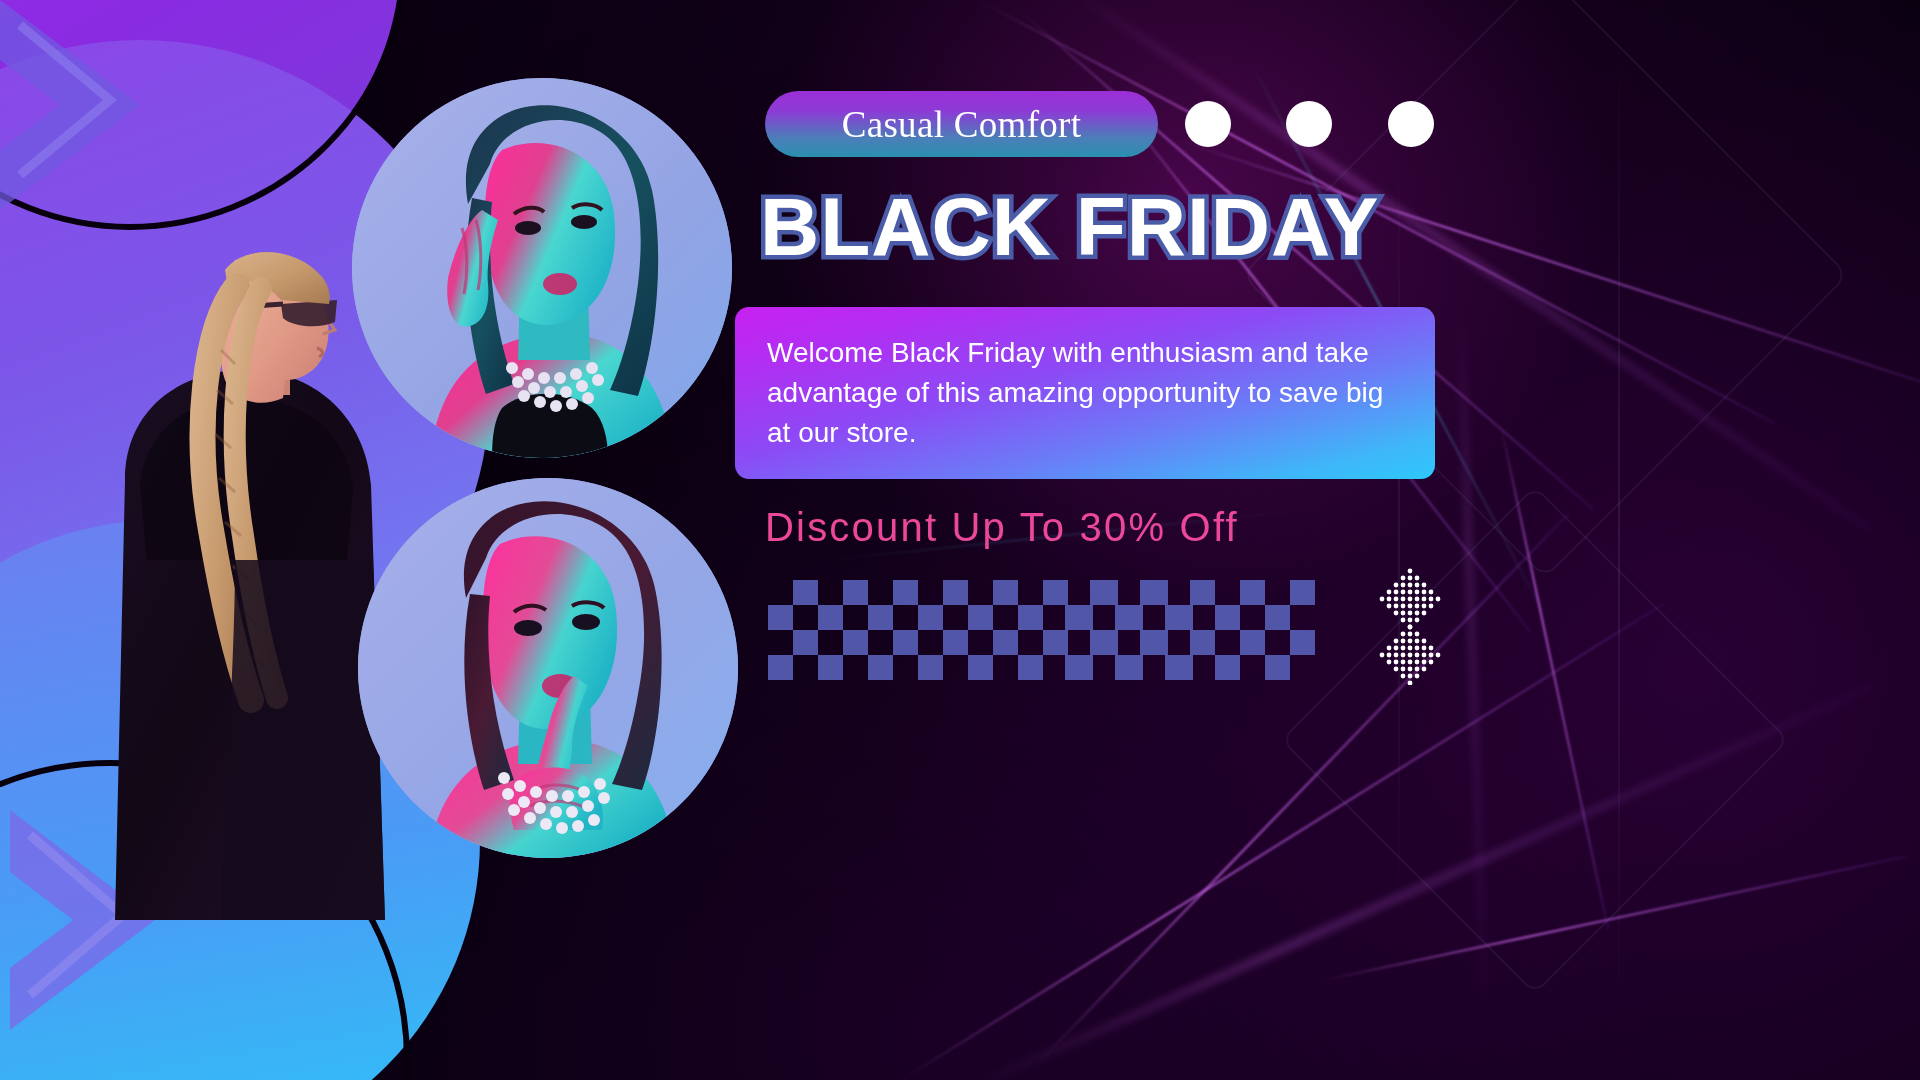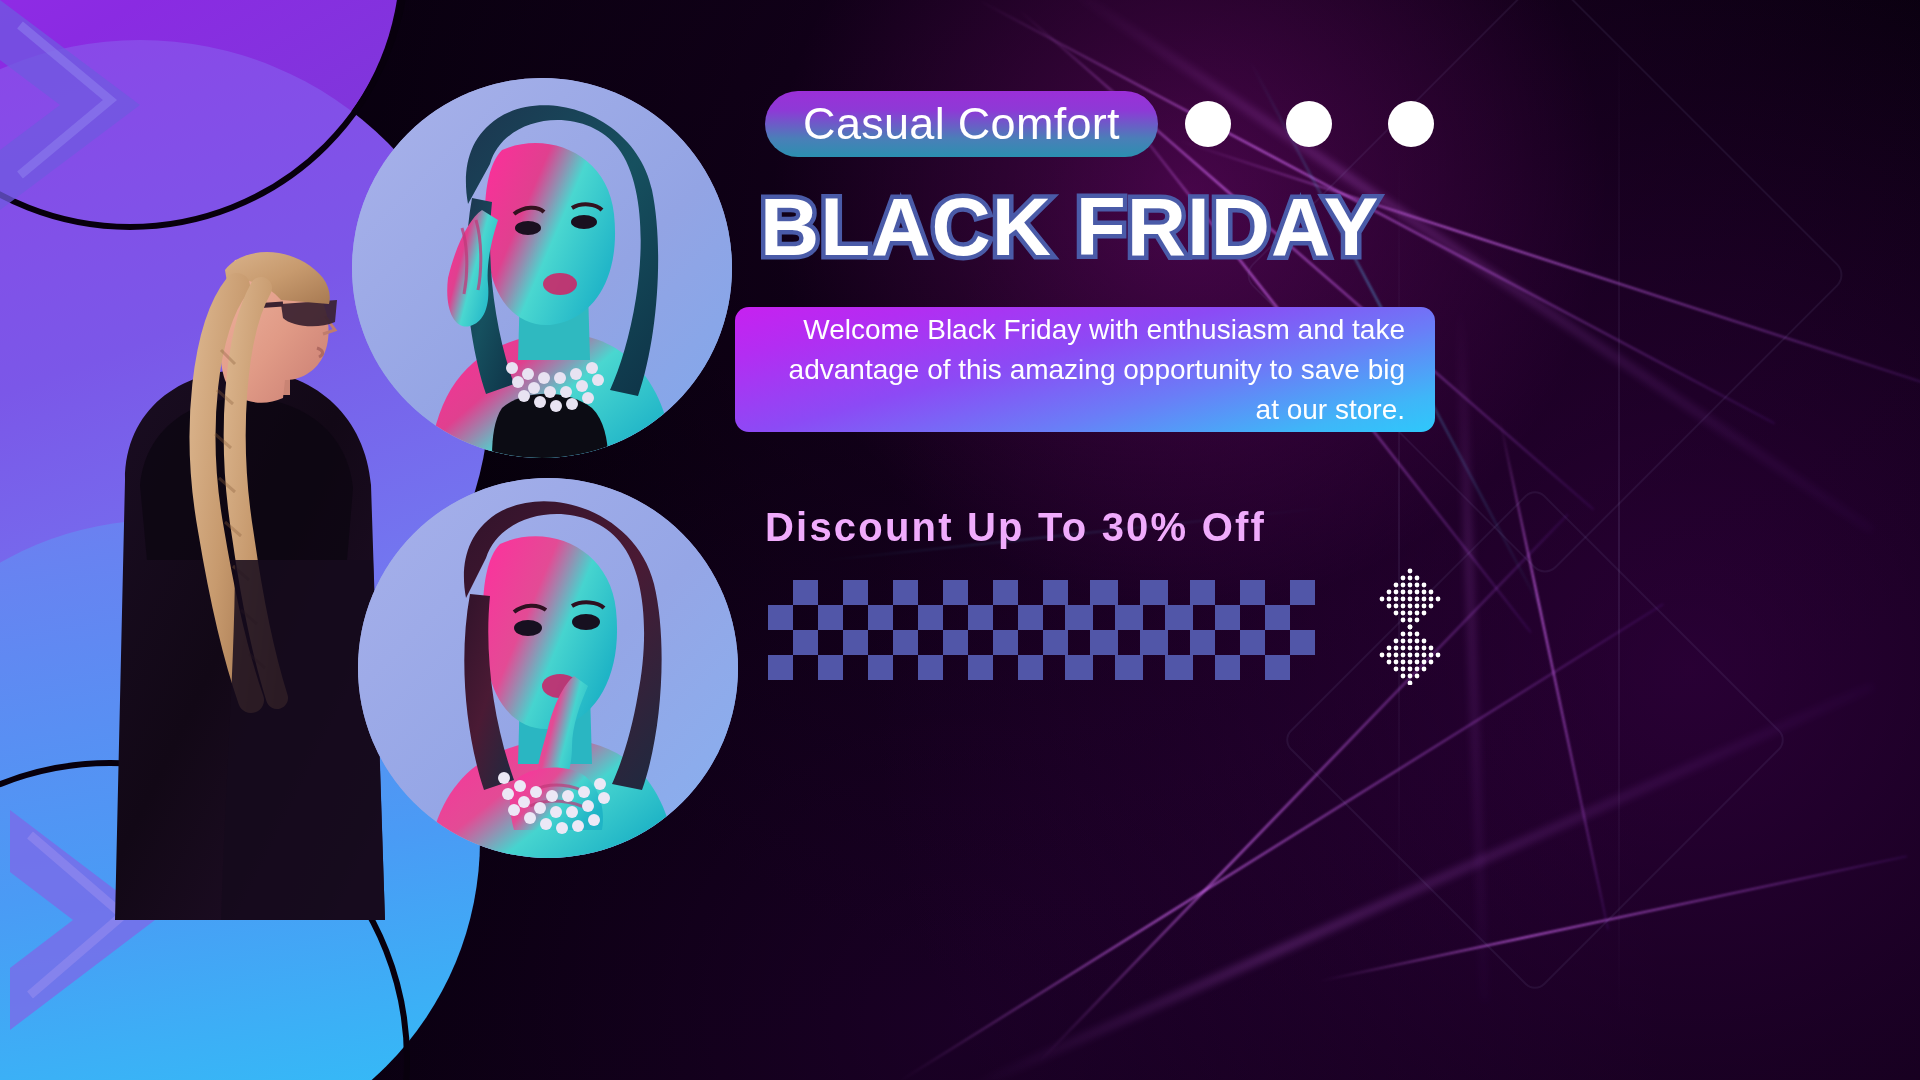--- a/index.html
+++ b/index.html
@@ -95,57 +95,57 @@
   
   .content{ position:absolute; left:760px; top:0; width:1160px; height:1080px; }
 
   .badge{
     position:absolute; left:5px; top:91px; width:393px; height:66px;
     border-radius:33px;
     background:linear-gradient(180deg,#9b2fd8 0%,#8d3ad6 30%,#4a7fb8 72%,#2b8fb0 100%);
     display:flex; align-items:center; justify-content:center;
   }
   .badge span{
-    color:#ffffff; font-size:45px; letter-spacing:.3px;
-    font-family:Liberation Sans, sans-serif;
+    color:#ffffff; font-size:37px; letter-spacing:.3px;
+    font-family:Liberation Serif, serif;
   }
 
   .dots{ position:absolute; left:425px; top:101px; width:265px; height:46px; }
   .dot{
     position:absolute; top:0; width:46px; height:46px;
     border-radius:50%; background:#ffffff;
   }
   .dot.d1{ left:0; } .dot.d2{ left:101px; } .dot.d3{ left:203px; }
 
   .headline{
     position:absolute; left:0px; top:184px; width:1160px; height:86px;
     font-size:82px; font-weight:bold; color:#ffffff;
     letter-spacing:1px; line-height:86px;
     font-family:"Liberation Sans", sans-serif;
     -webkit-text-stroke:9px #4a5ba8;
     paint-order:stroke fill;
     white-space:nowrap;
   }
 
   .promo-box{
-    position:absolute; left:-25px; top:307px; width:700px; height:125px;
+    position:absolute; left:-25px; top:307px; width:700px; height:172px;
     border-radius:14px;
     background:linear-gradient(165deg,
       #c721f0 0%, #b32df2 16%, #8c4af5 42%, #6a7df7 66%, #3fb6f8 88%, #2ec8fb 100%);
-    display:flex; align-items:center;text-align:right;
+    display:flex; align-items:center;
   }
   .promo-box p{
     color:#ffffff; font-size:28px; line-height:40px;
     padding:0 30px 0 32px;
     font-family:"Liberation Sans", sans-serif;
   }
 
   .discount{
     position:absolute; left:5px; top:505px; width:1000px;
-    font-size:40px; font-weight:bold; color:#f0abfc;
+    font-size:40px; font-weight:normal; color:#ec4899;
     letter-spacing:2.2px; white-space:nowrap;
     font-family:"Liberation Sans", sans-serif;
   }
 
   
   .checker{
     position:absolute; height:100px;
     background-image:
       linear-gradient(45deg,#5156a8 25%, transparent 25%, transparent 75%, #5156a8 75%),
       linear-gradient(45deg,#5156a8 25%, transparent 25%, transparent 75%, #5156a8 75%);

